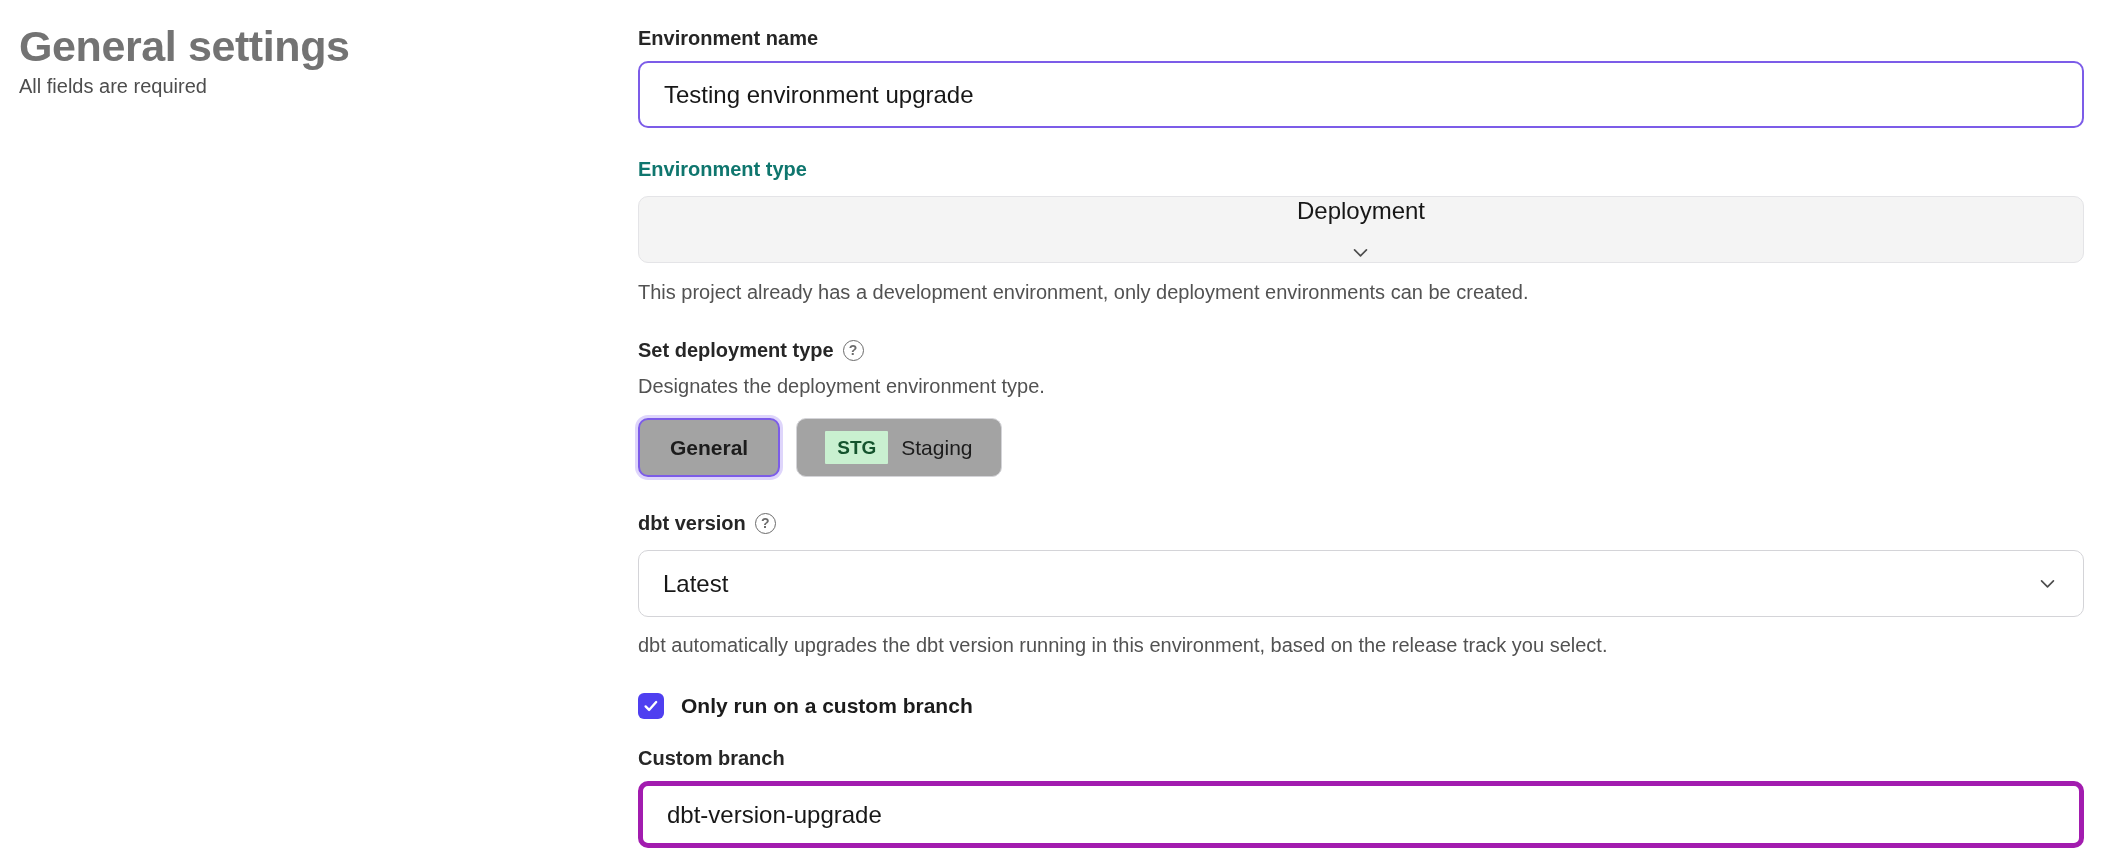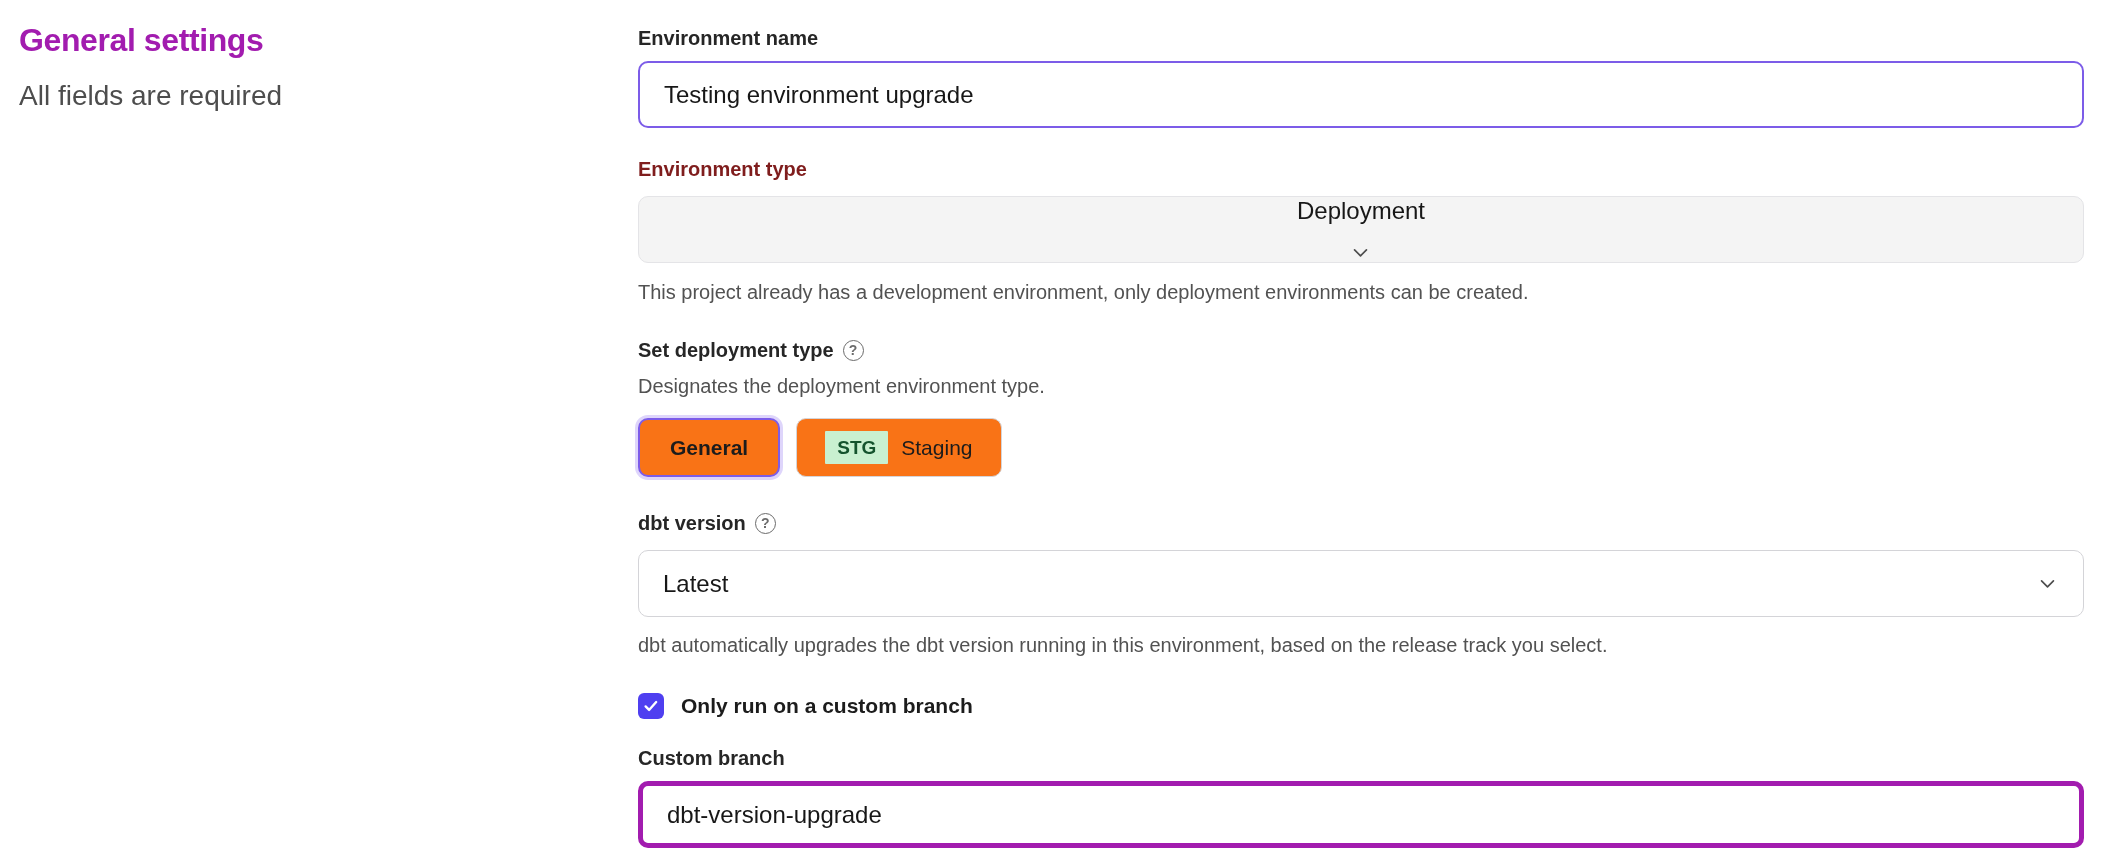--- a/index.html
+++ b/index.html
@@ -7,30 +7,30 @@
   body {
     background: #ffffff;
     font-family: "Liberation Sans", sans-serif;
     color: #1a1a1a;
     overflow: hidden;
   }
   .layout { display: flex; padding: 22px 0 0 19px; }
 
   
   .left { width: 619px; flex-shrink: 0; }
-  .title { font-size: 32px; font-weight: 700; letter-spacing: -0.4px; color: #a21caf; }
-  .subtitle { font-size: 28px; color: #4d4d4d; margin-top: 21px; }
+  .title { font-size: 43px; font-weight: 700; letter-spacing: -0.4px; color: #737373; }
+  .subtitle { font-size: 20px; color: #4d4d4d; margin-top: 4px; }
 
   
   .form { width: 1446px; padding-top: 2px; }
   .label {
     font-size: 20px; font-weight: 700; color: #262626;
     display: flex; align-items: center; gap: 9px; line-height: 28px;
   }
-  .label.dim { color: #7f1d1d; }
+  .label.dim { color: #0f766e; }
   .mb8 { margin-bottom: 9px; }
   .mb12 { margin-bottom: 13px; }
 
   .text-input, .select {
     width: 100%; height: 67px; border-radius: 10px;
     font-size: 24px; color: #171717; background: #ffffff;
     padding: 0 24px; font-family: "Liberation Sans", sans-serif;
   }
   .text-input { border: 5px solid #a21caf; outline: none; display: block; }
   .text-input.focused { border: 2px solid var(--accent, #7c5ce8); }
@@ -49,21 +49,21 @@
     width: 21px; height: 21px; border-radius: 50%;
     border: 1.6px solid #6b6b6b; color: #6b6b6b;
     font-size: 14px; font-weight: 700;
     display: inline-flex; align-items: center; justify-content: center;
     flex-shrink: 0; cursor: pointer;
   }
 
   .btn-row { display: flex; gap: 16px; }
   .opt-btn {
     height: 59px; padding: 0 28px; border-radius: 10px;
-    border: 1px solid #d4d4d8; background: #f97316;
+    border: 1px solid #d4d4d8; background: #a3a3a3;
     display: inline-flex; align-items: center; gap: 13px;
     font-size: 21px; color: #1c1c1c; cursor: pointer;
     font-family: "Liberation Sans", sans-serif;
   }
   .opt-btn.selected {
     border: 2px solid var(--accent, #7c5ce8);
     box-shadow: 0 0 0 3px var(--accent-ring, #ded5fb);
     font-weight: 700; padding: 0 30px;
   }
   .badge {

